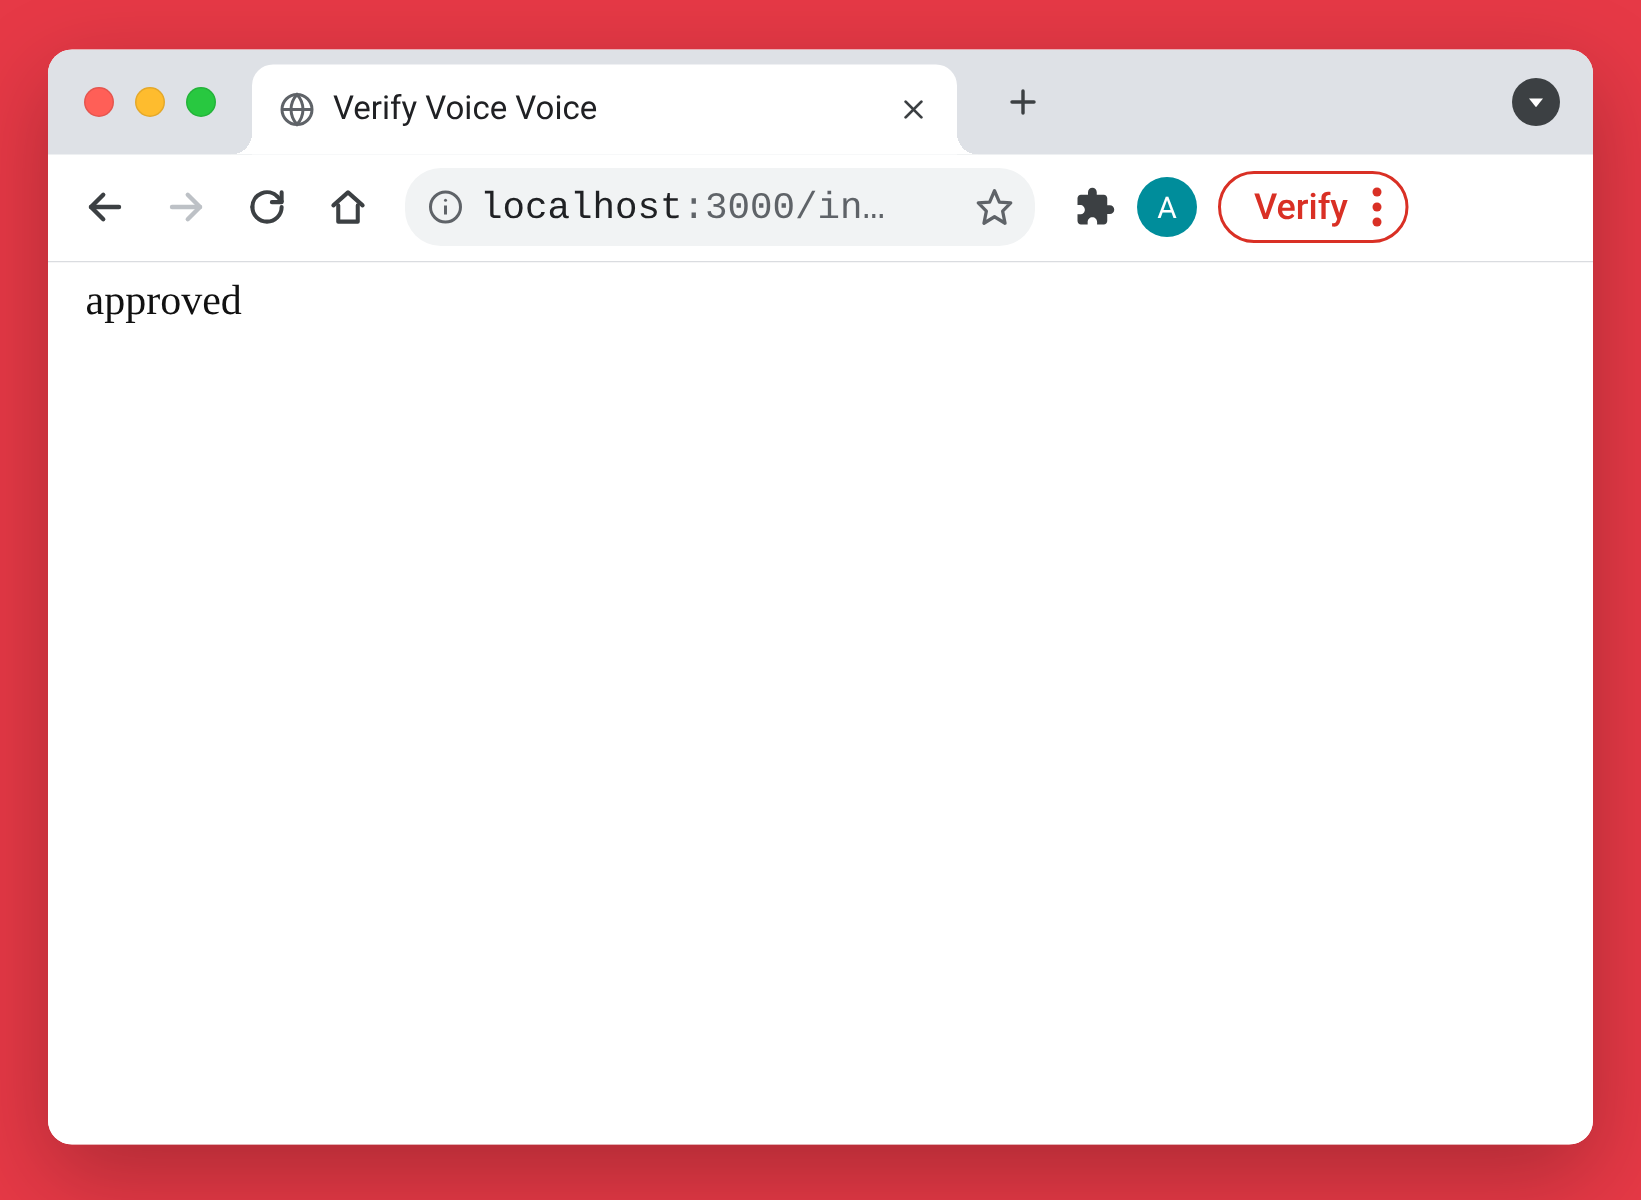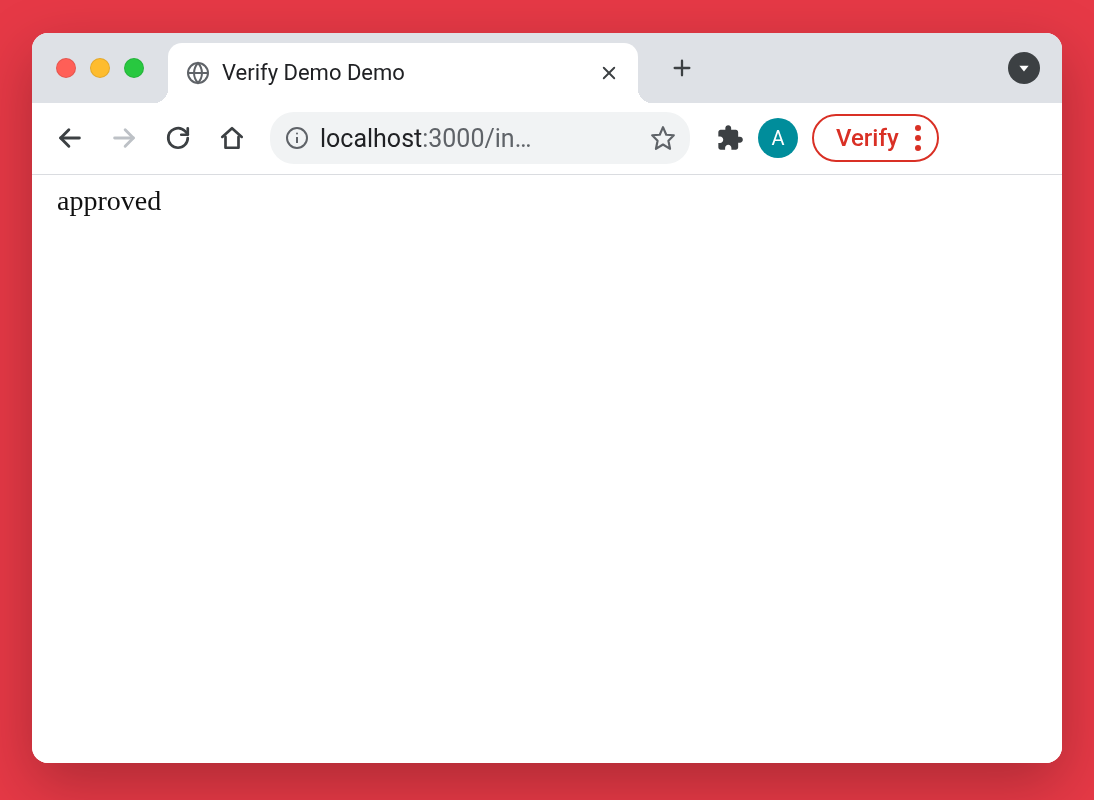--- a/index.html
+++ b/index.html
@@ -176,20 +176,21 @@
     .address-bar {
       flex: 1;
       height: 52px;
       background: #f1f3f4;
       border-radius: 24px;
       display: flex;
       align-items: center;
       padding: 0 14px;
       margin: 0 8px;
       max-width: 420px;
+      font-family: Liberation Mono, monospace;
     }
     
     .address-info-icon {
       width: 26px;
       height: 26px;
       color: #5f6368;
       display: flex;
       align-items: center;
       justify-content: center;
       margin-right: 10px;
@@ -294,21 +295,21 @@
       <div class="traffic-dot traffic-green"></div>
     </div>
 
     <div class="tab">
       <span class="tab-favicon">
         <svg width="24" height="24" viewBox="0 0 24 24" fill="none" stroke="currentColor" stroke-width="2">
           <circle cx="12" cy="12" r="10"></circle>
           <path d="M2 12h20M12 2a15.3 15.3 0 0 1 4 10 15.3 15.3 0 0 1-4 10 15.3 15.3 0 0 1-4-10 15.3 15.3 0 0 1 4-10z"></path>
         </svg>
       </span>
-      <span class="tab-title">Verify Demo Demo</span>
+      <span class="tab-title">Verify Voice Voice</span>
       <span class="tab-close">
         <svg width="18" height="18" viewBox="0 0 24 24" fill="none" stroke="currentColor" stroke-width="2.5" stroke-linecap="round">
           <line x1="5" y1="5" x2="19" y2="19"></line>
           <line x1="19" y1="5" x2="5" y2="19"></line>
         </svg>
       </span>
     </div>
 
     <div class="new-tab-button">
       <svg width="22" height="22" viewBox="0 0 24 24" fill="none" stroke="currentColor" stroke-width="2.5" stroke-linecap="round">

